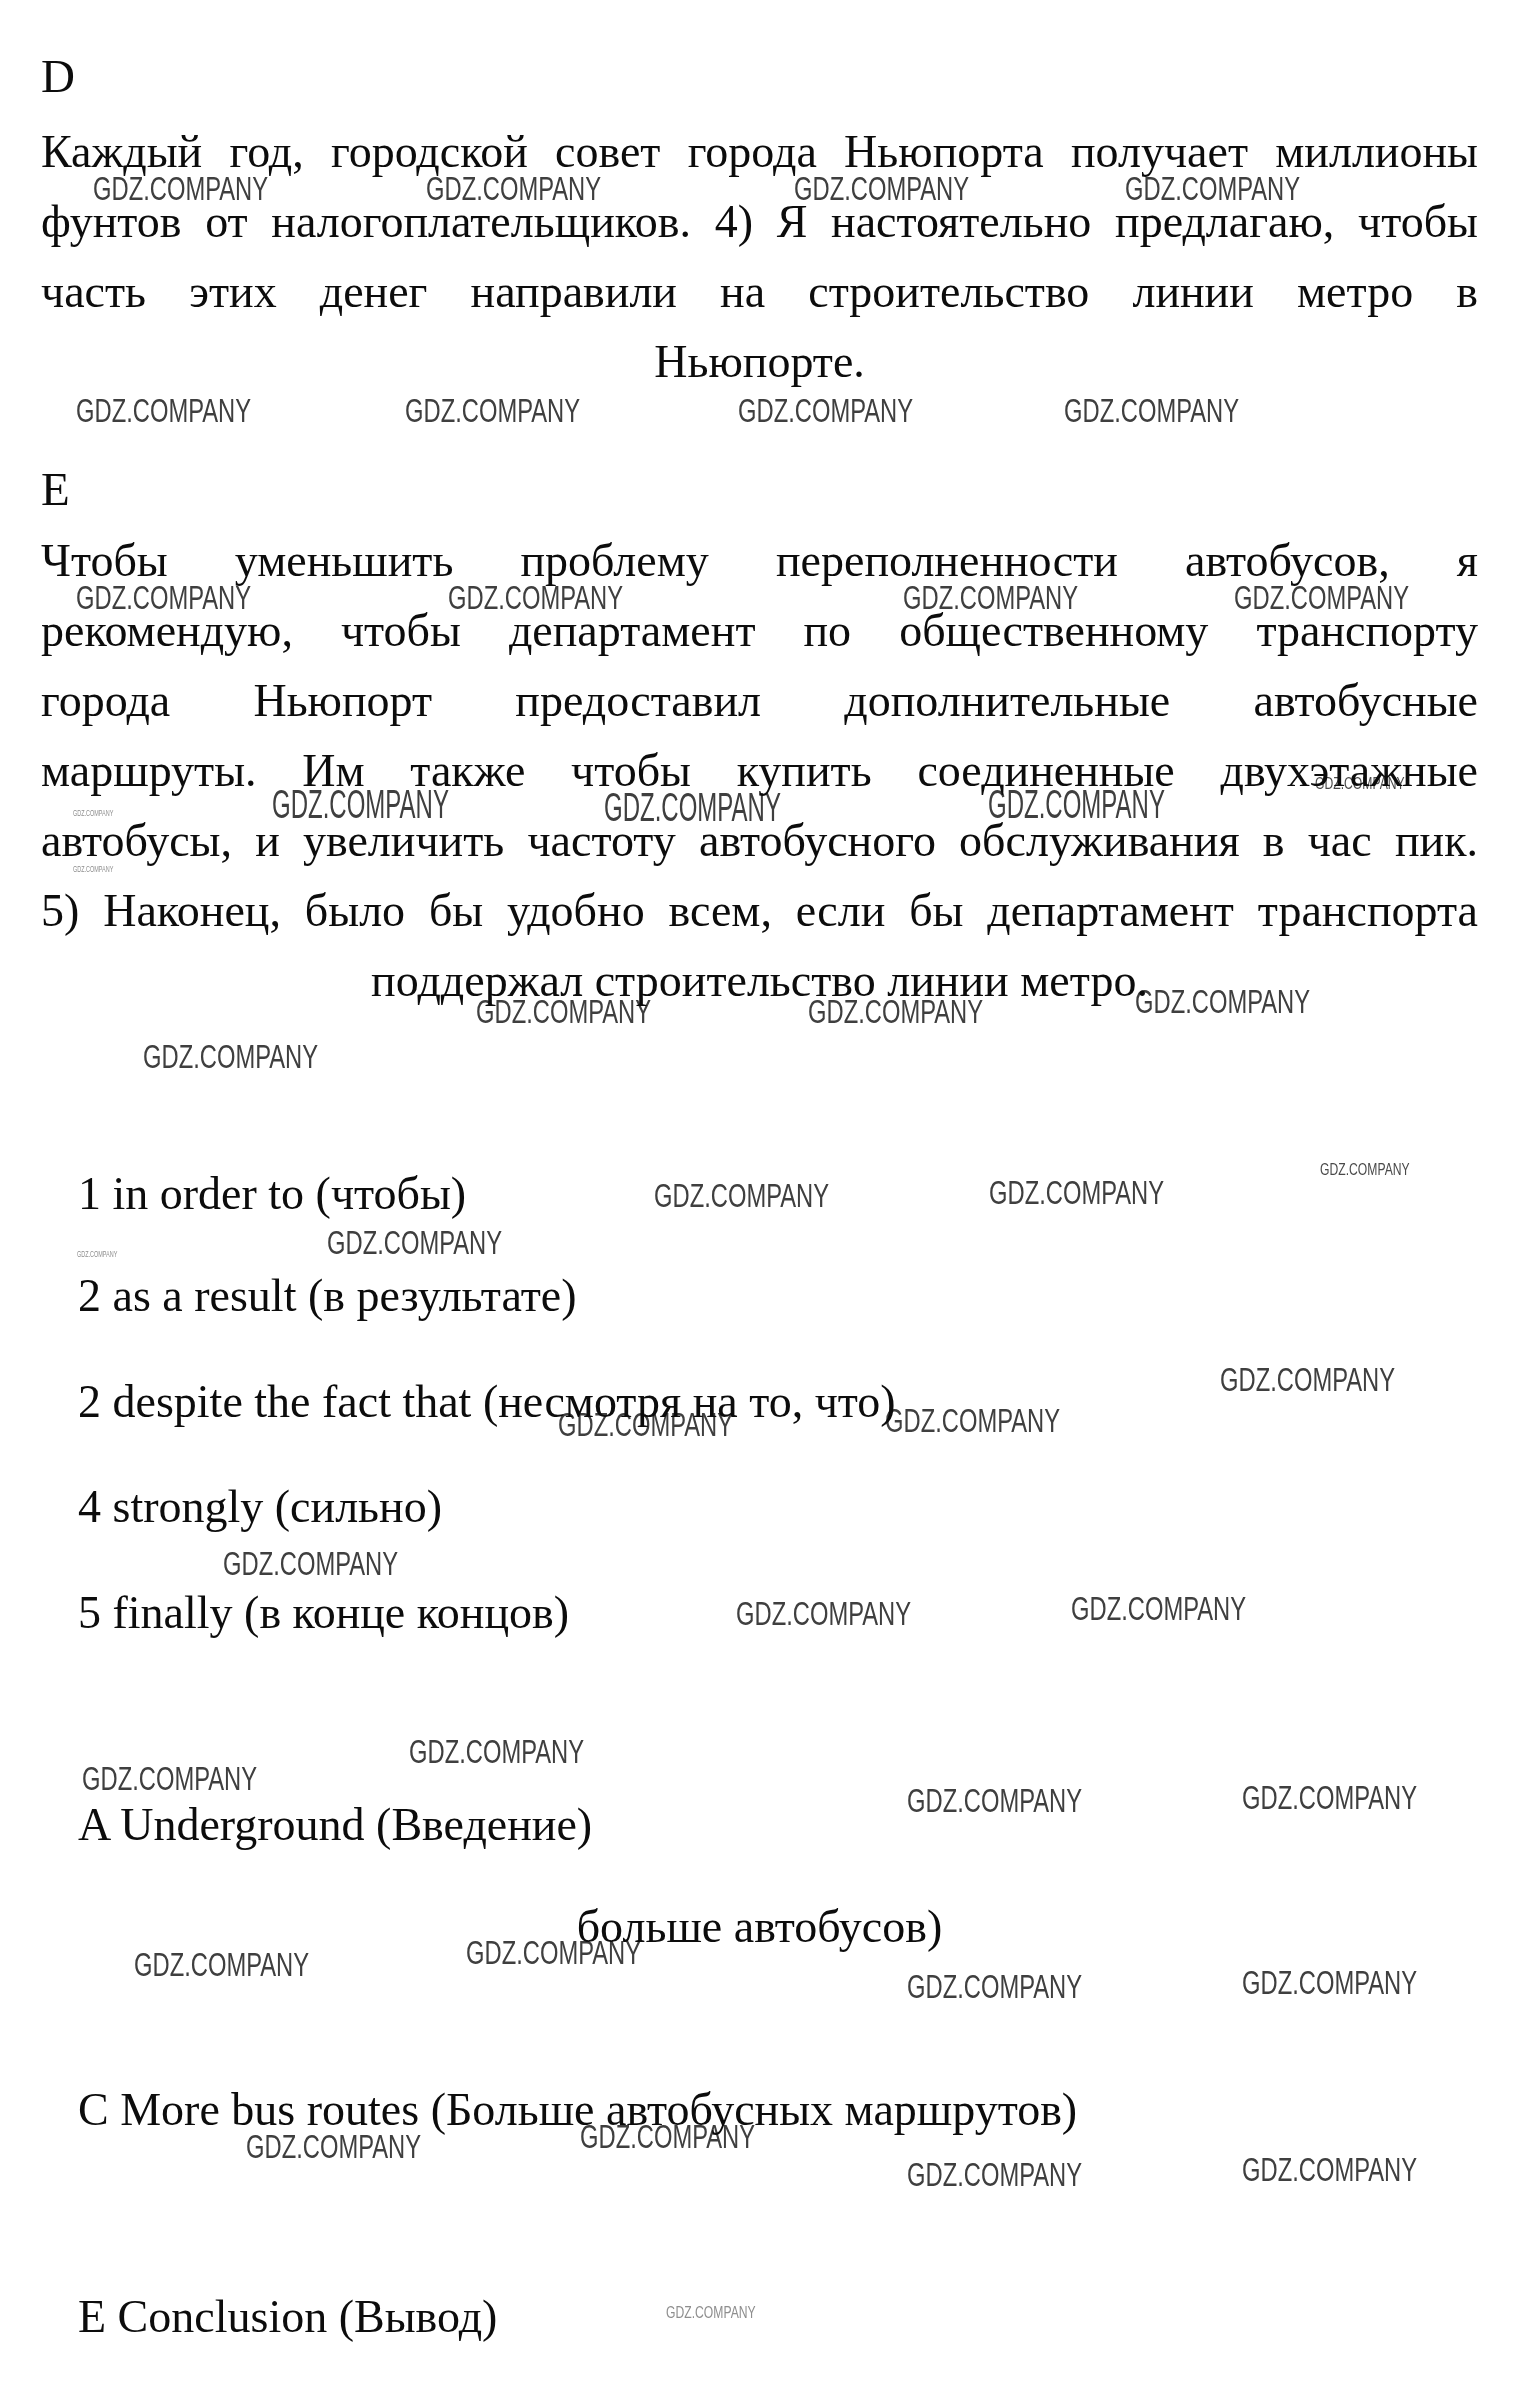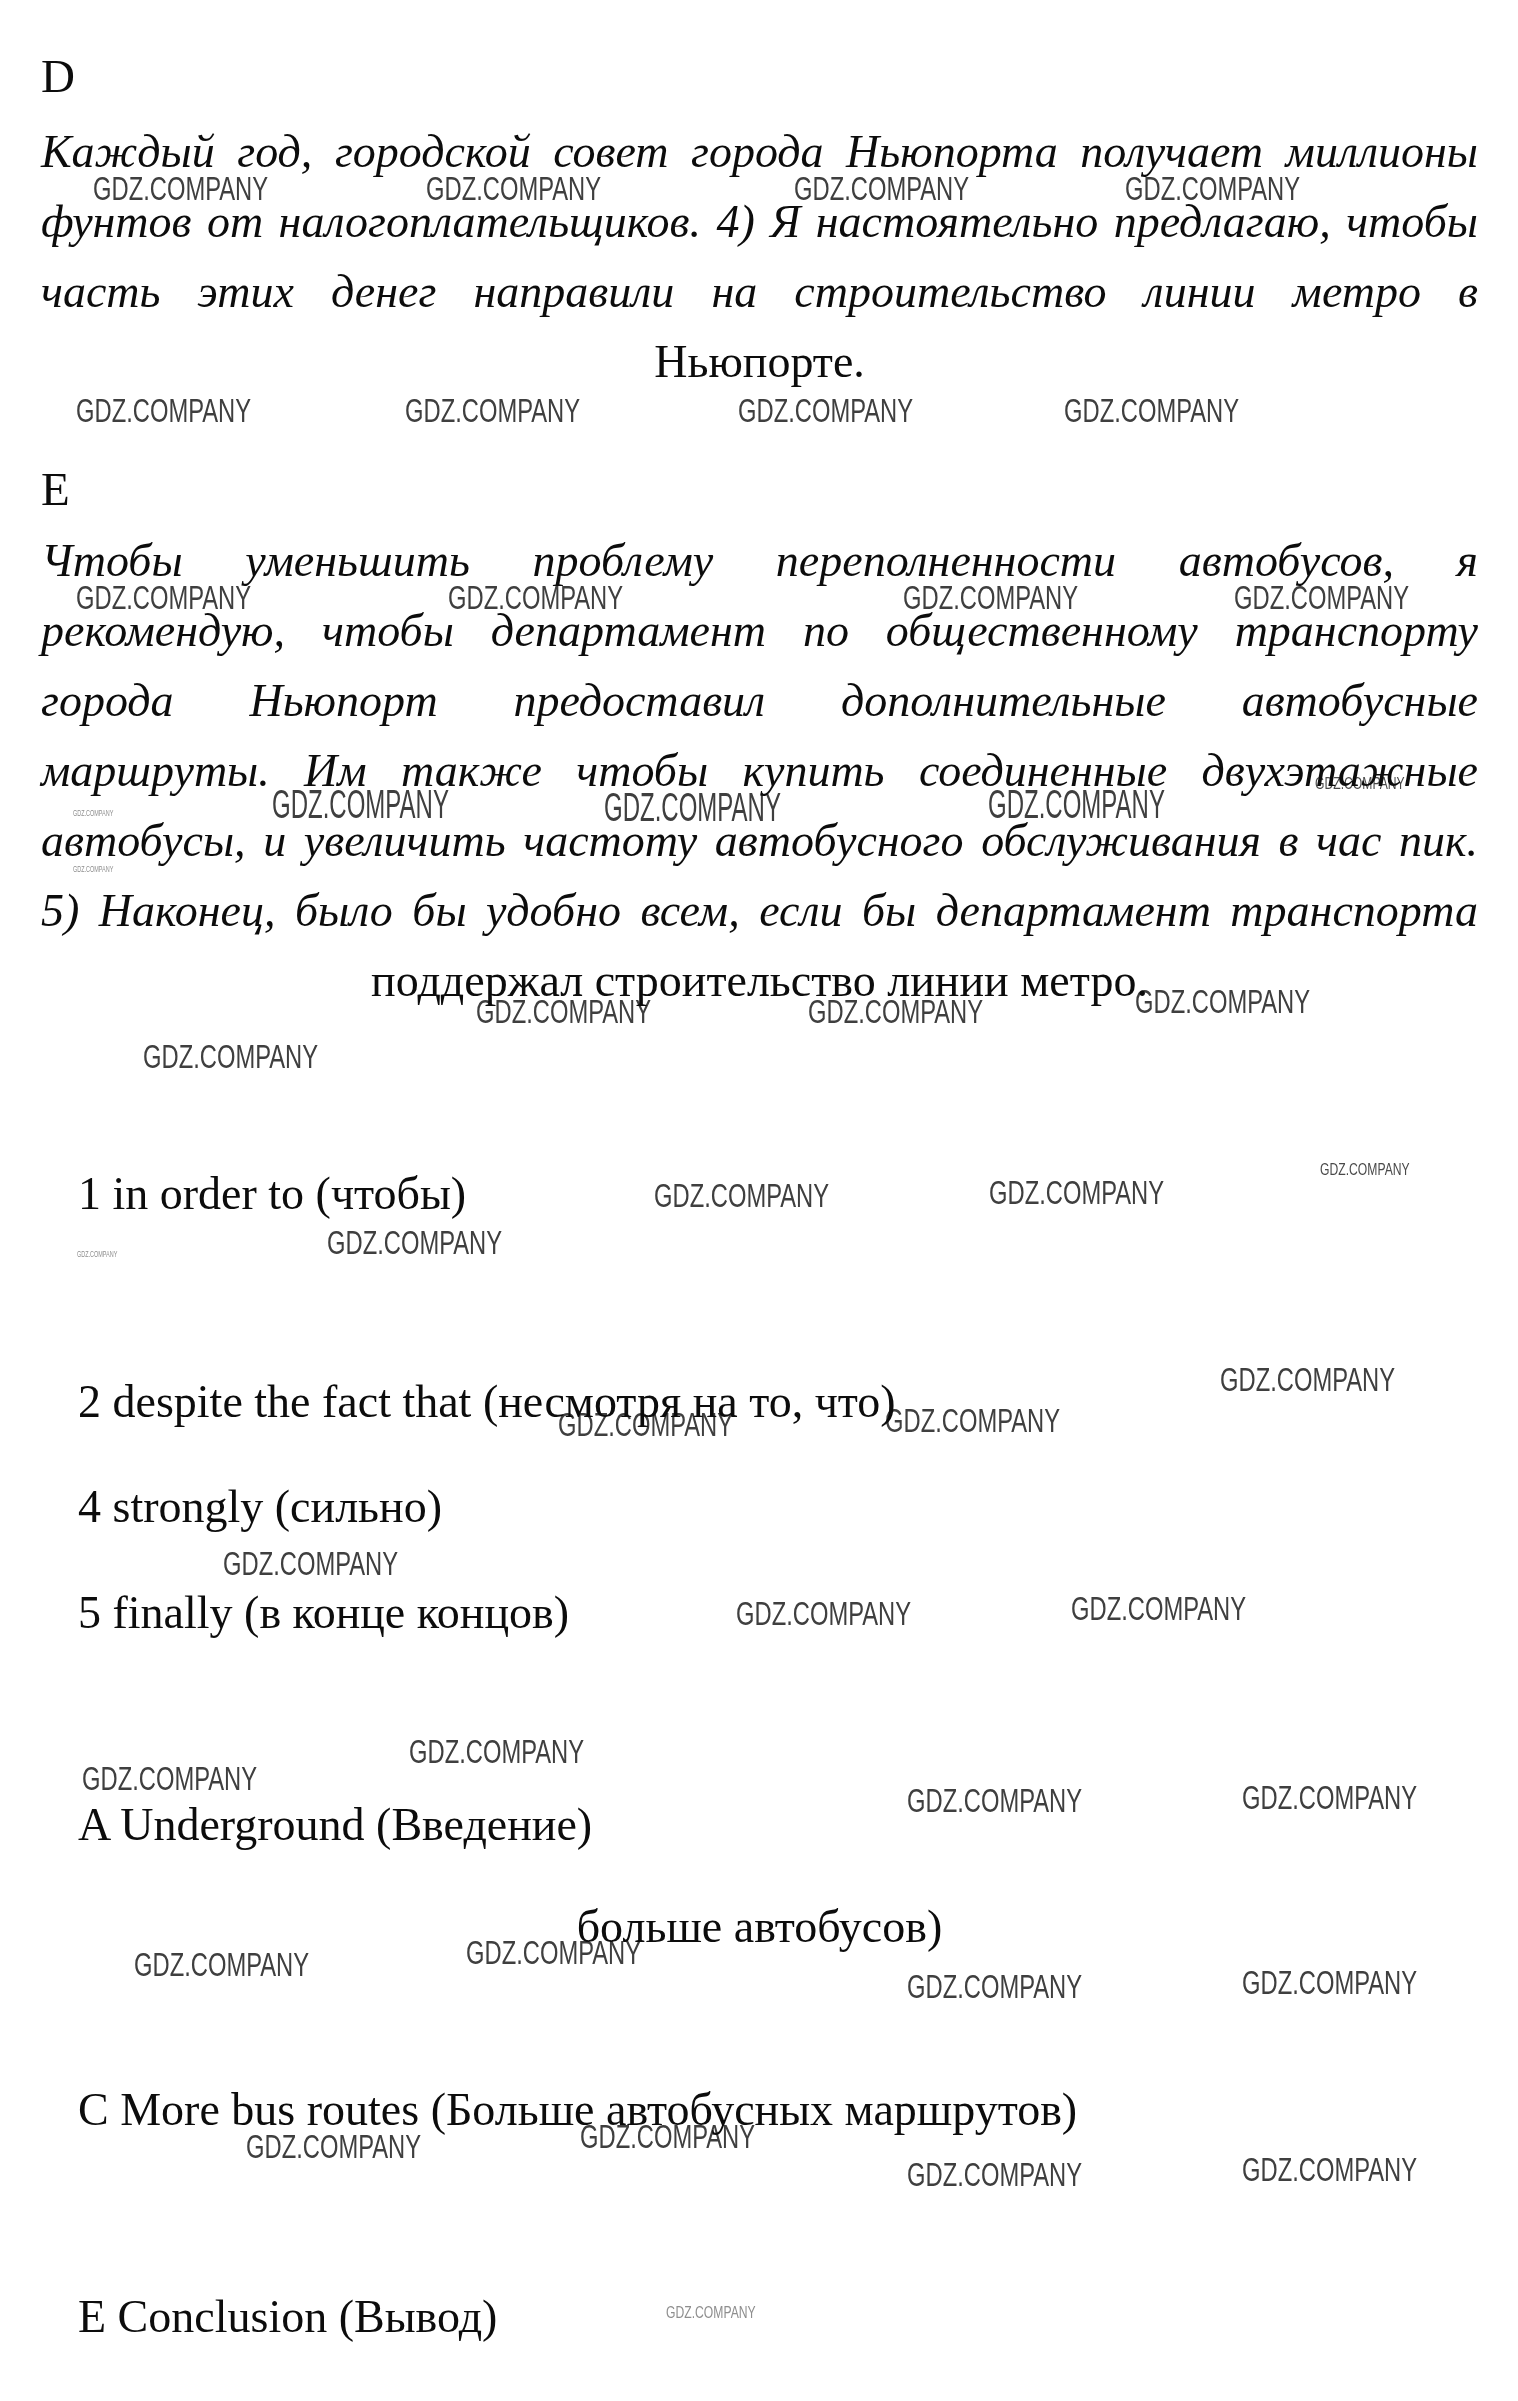--- a/index.html
+++ b/index.html
@@ -28,21 +28,20 @@
   }
   .line{
     display:block;
     height:70px;
     line-height:70px;
     white-space:normal;
   }
   .jl{
     text-align:justify;
     text-align-last:justify;
-    font-style:italic;
   }
   .ll{ text-align:center; }
   .item{
     position:absolute;
     left:41px;
     width:1437px;
     font-size:46px;
     height:70px;
     line-height:70px;
     z-index:2;
@@ -90,20 +89,21 @@
     <span class="line jl">Чтобы уменьшить проблему переполненности автобусов, я</span>
     <span class="line jl">рекомендую, чтобы департамент по общественному транспорту</span>
     <span class="line jl">города Ньюпорт предоставил дополнительные автобусные</span>
     <span class="line jl">маршруты. Им также чтобы купить соединенные двухэтажные</span>
     <span class="line jl">автобусы, и увеличить частоту автобусного обслуживания в час пик.</span>
     <span class="line jl">5) Наконец, было бы удобно всем, если бы департамент транспорта</span>
     <span class="line ll">поддержал строительство линии метро.</span>
   </div>
 
   <div class="item" style="top:1159px">1 in order to (чтобы)</div>
+  <div class="item" style="top:1261px">2 as a result (в результате)</div>
   <div class="item" style="top:1367px">2 despite the fact that (несмотря на то, что)</div>
   <div class="item" style="top:1472px">4 strongly (сильно)</div>
   <div class="item" style="top:1578px">5 finally (в конце концов)</div>
 
   <div class="item" style="top:1790px">A Underground (Введение)</div>
   <div class="opt" style="top:1892px">
     <span class="line ll">больше автобусов)</span>
   </div>
   <div class="item" style="top:2075px">C More bus routes (Больше автобусных маршрутов)</div>
   <div class="item" style="top:2282px">E Conclusion (Вывод)</div>

